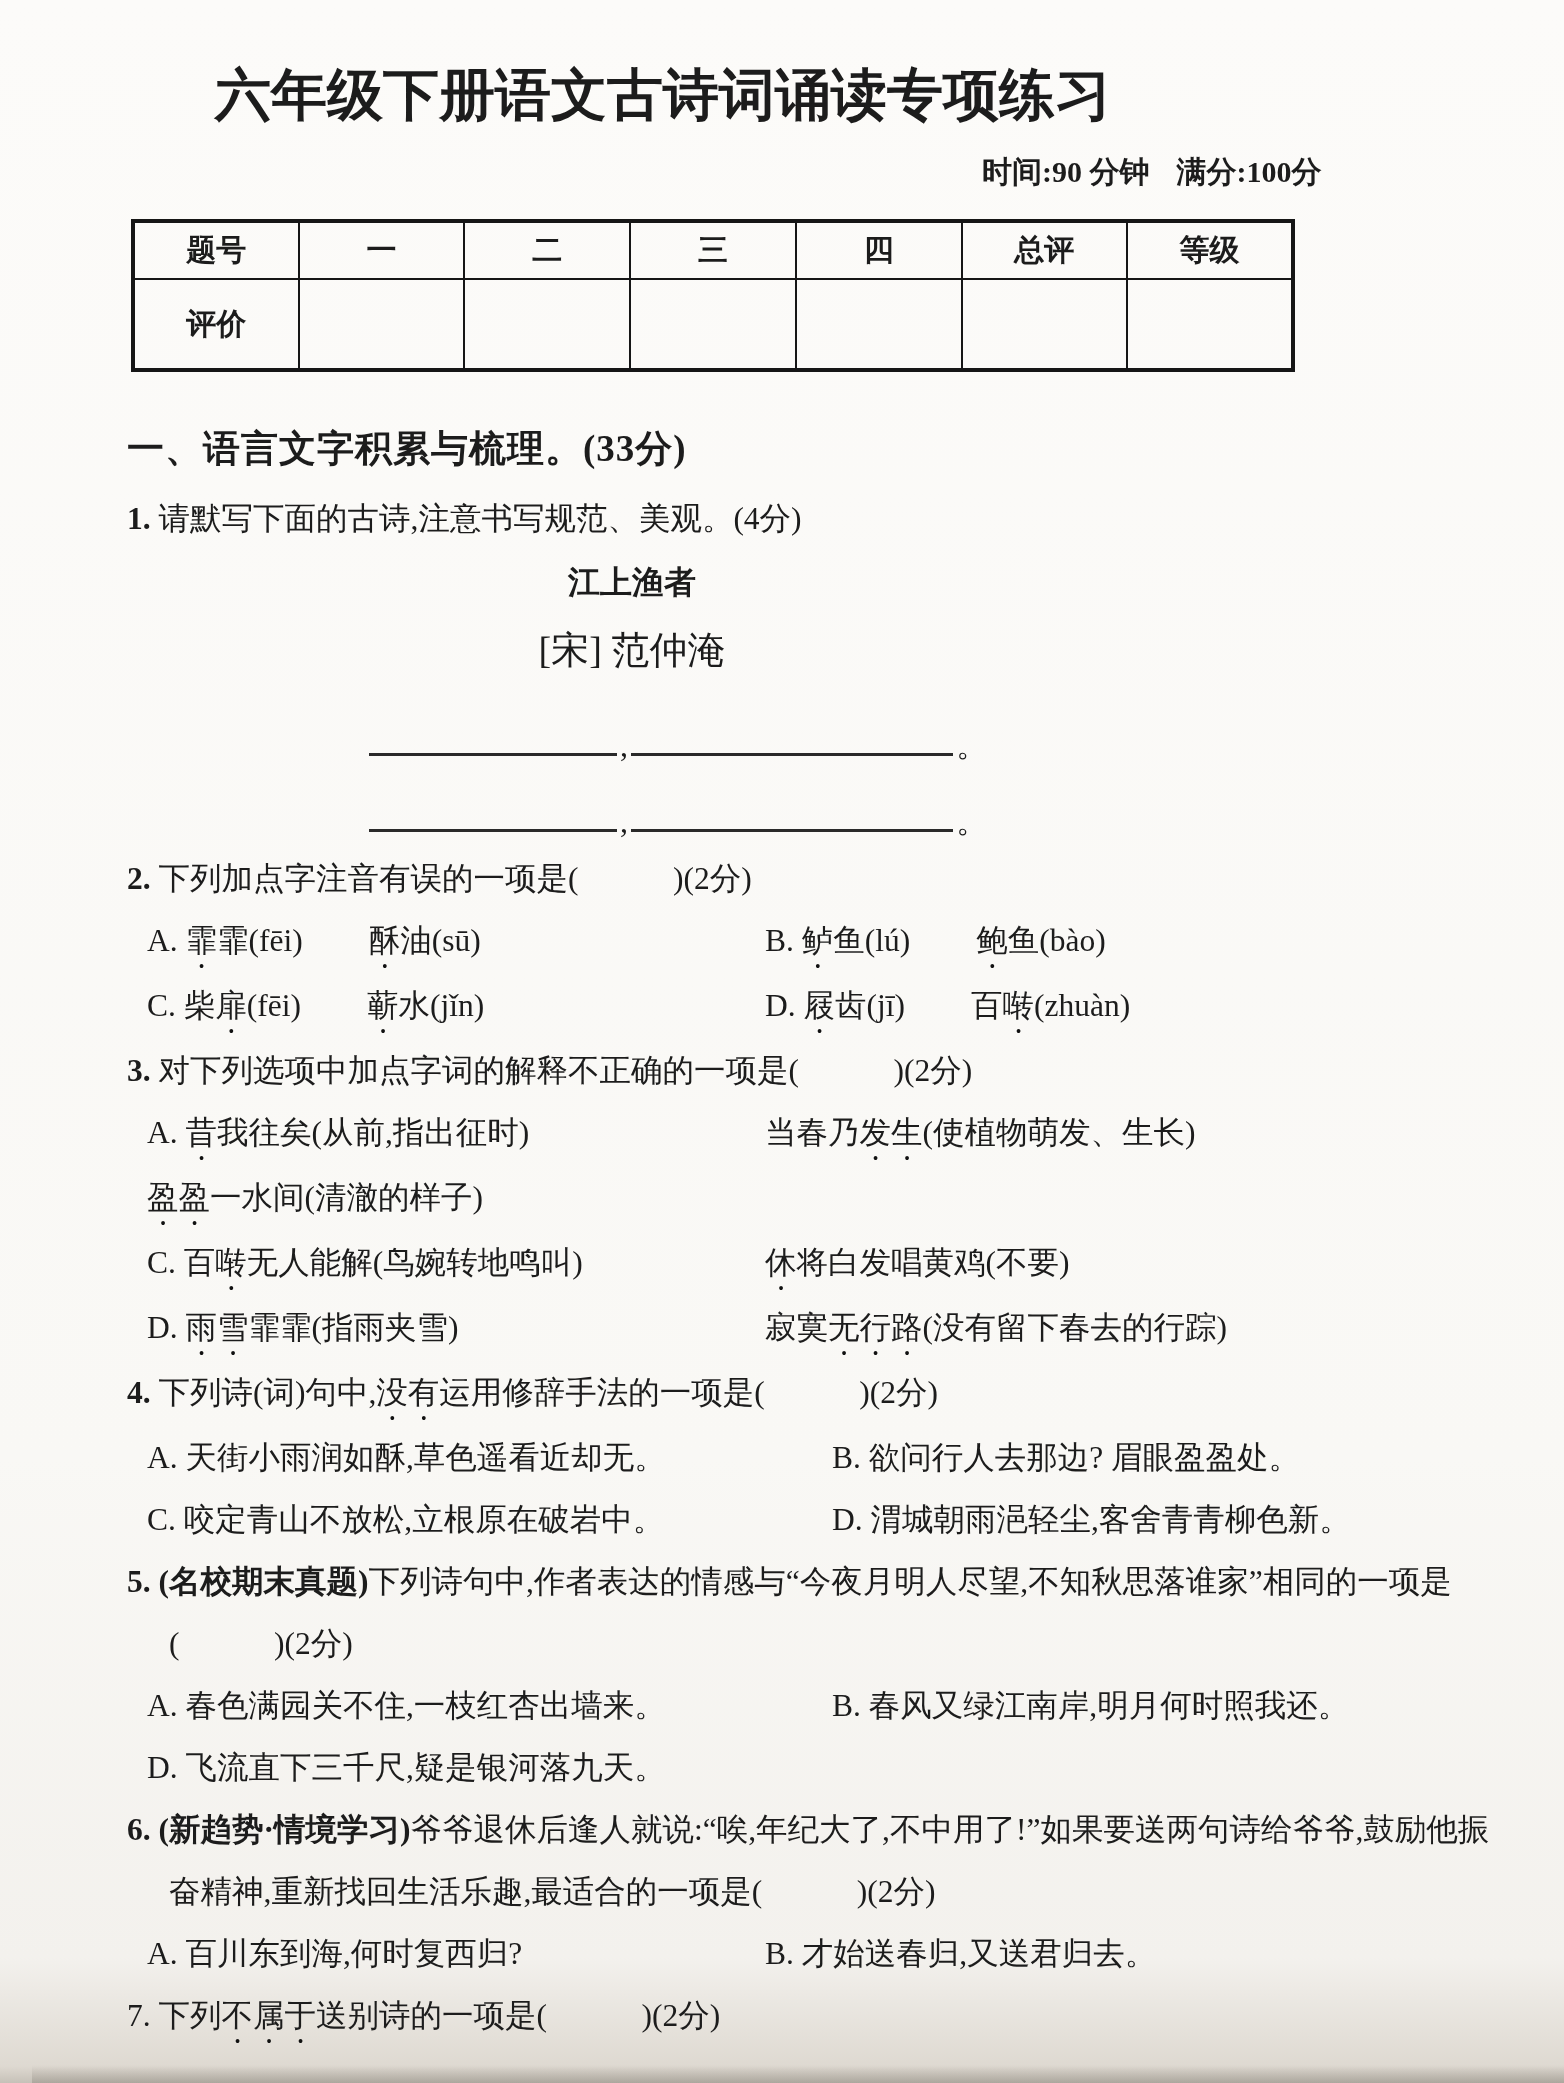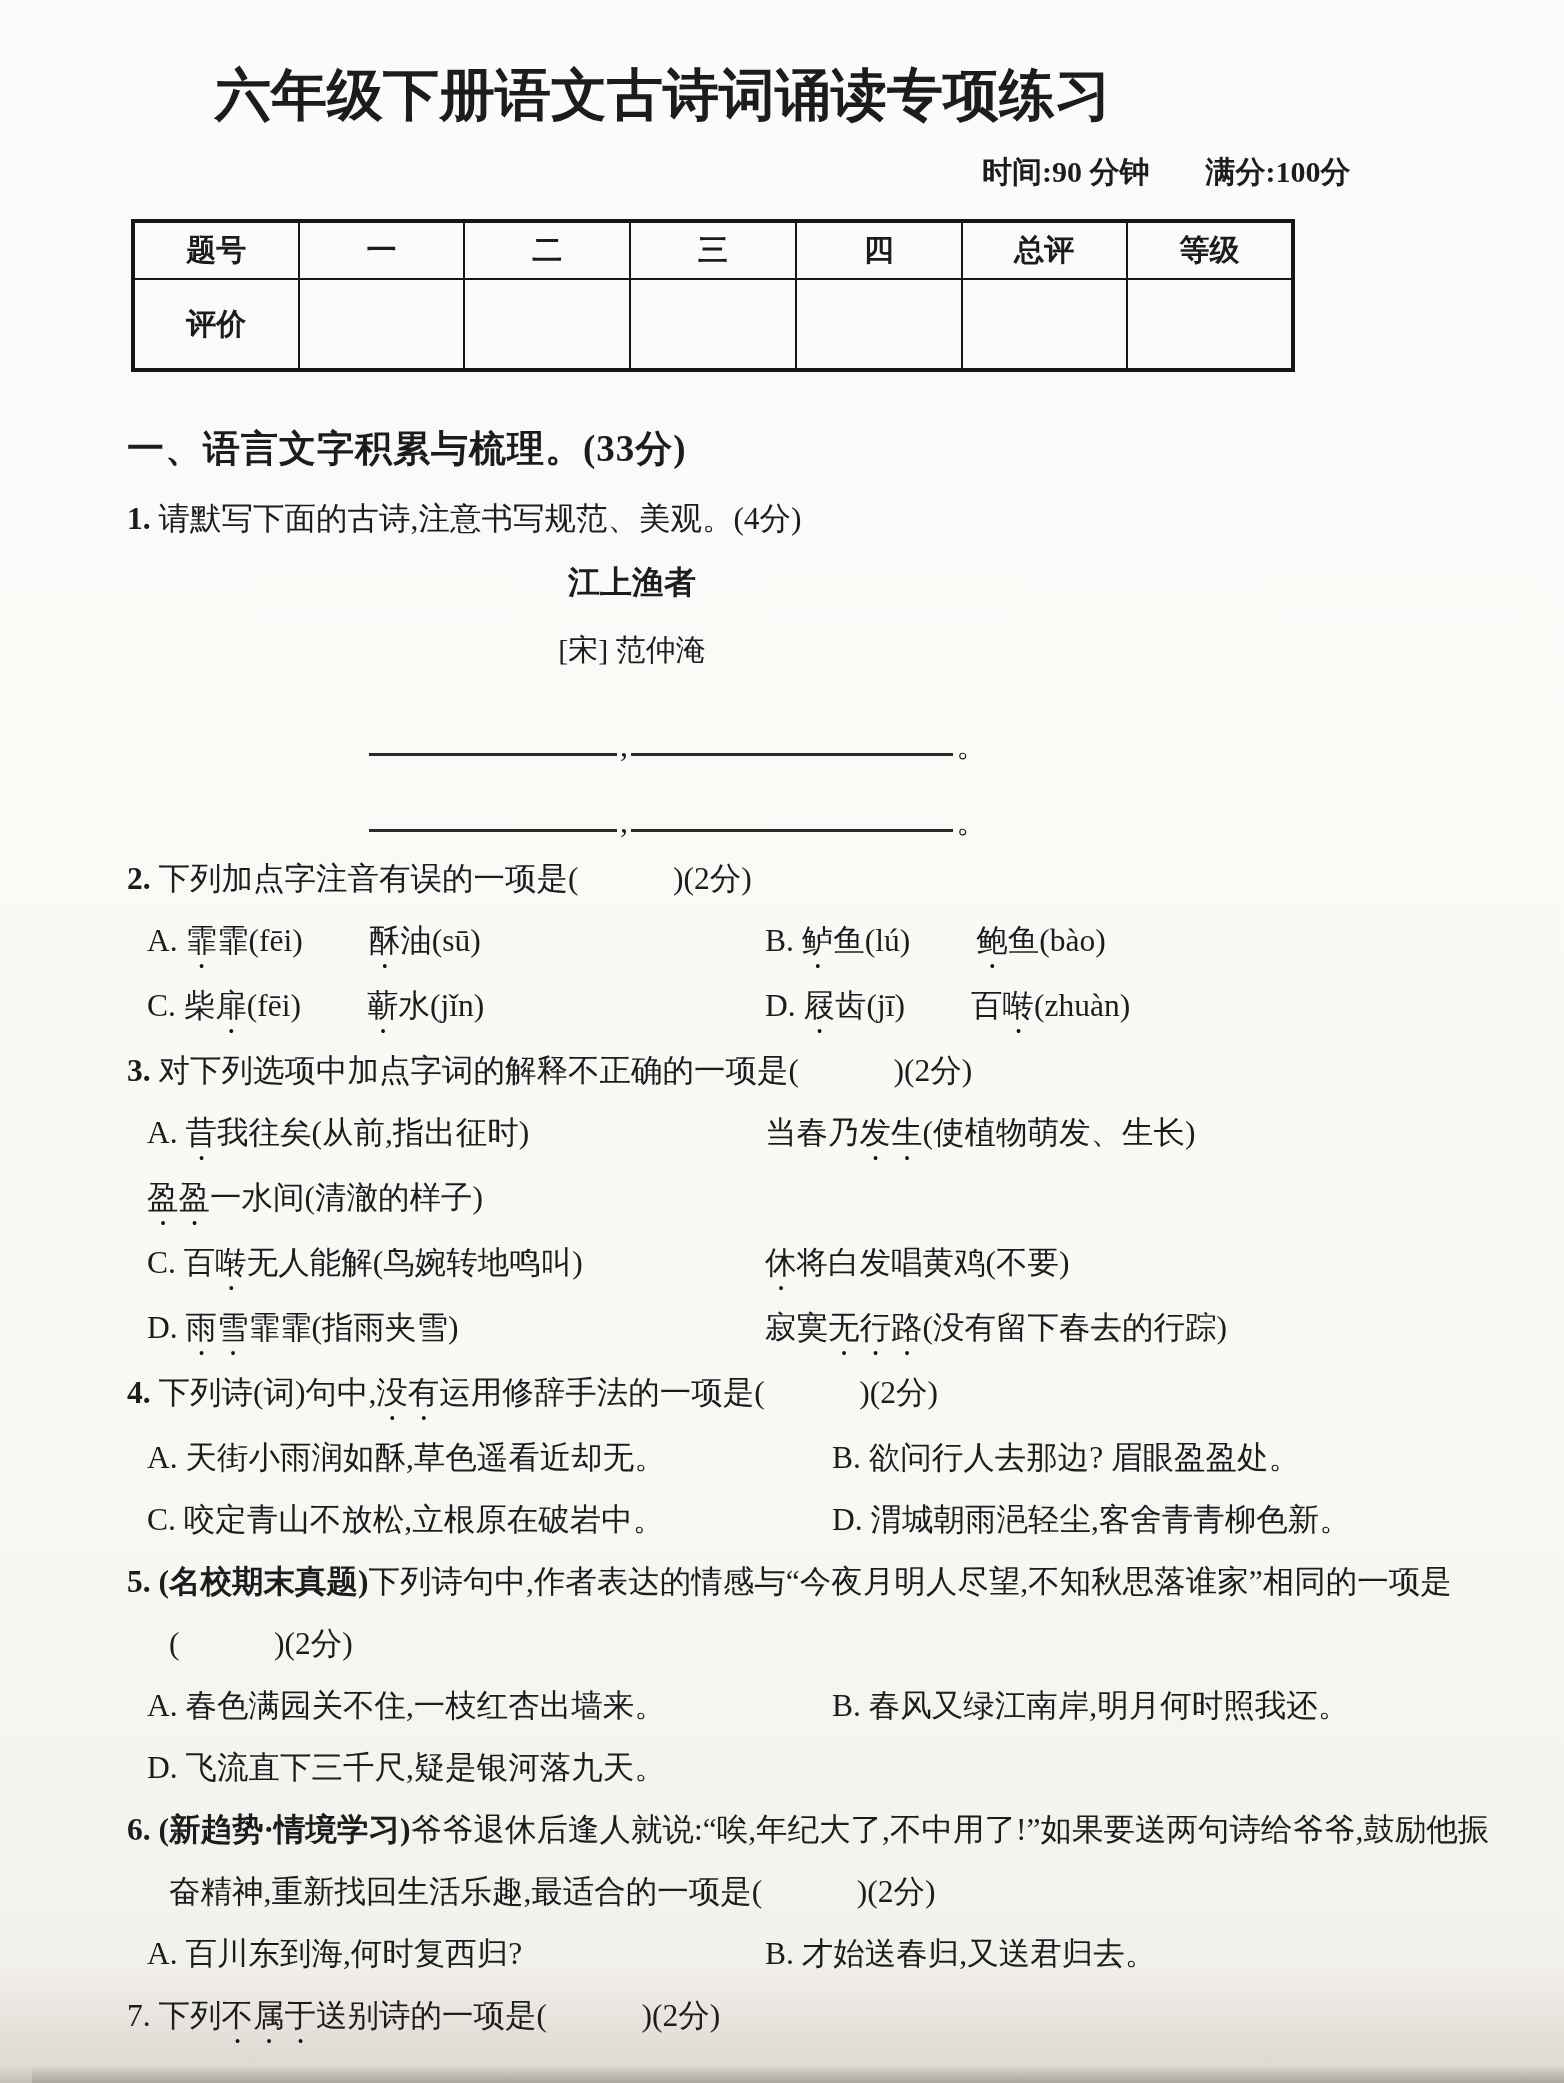--- a/index.html
+++ b/index.html
@@ -6,34 +6,34 @@
   body{
     width:1564px;height:2083px;overflow:hidden;
     background:linear-gradient(180deg,#fcfbf9 0%,#f9f8f5 70%,#f3f1ed 94%,#ded9d1 99.2%,#c6c1b8 100%);
     font-family:"Liberation Serif","DejaVu Serif",serif;
     color:#1c1c1c;
   }
   .page{position:relative;box-sizing:border-box;width:100%;height:100%;padding:48px 88px 0 95px;margin-left:32px;}
   .page::after{content:"";position:absolute;left:0;right:0;bottom:0;height:18px;
     background:linear-gradient(180deg,rgba(80,74,64,0),rgba(80,74,64,0.22));pointer-events:none;}
   h1.title{margin:10px 0 0 88px;font-size:56px;font-weight:700;letter-spacing:0;white-space:nowrap;}
-  .meta{margin:18px 0 0 855px;display:flex;gap:56px;font-size:30px;font-weight:700;white-space:nowrap;}
+  .meta{margin:18px 0 0 855px;display:flex;gap:27px;font-size:30px;font-weight:700;white-space:nowrap;}
   table.score{margin:26px 0 0 4px;border-collapse:collapse;width:1164px;table-layout:fixed;
     border:4.5px solid #161616;}
   table.score td{border:2.6px solid #161616;font-size:30px;font-weight:700;text-align:center;
     height:55px;padding:0;}
   table.score tr.eval td{height:88px;}
   h2.section{margin:52px 0 0 0;font-size:37px;font-weight:700;letter-spacing:1px;}
   .qblock{font-size:31.5px;line-height:62px;}
   .stem{margin:0;}
   .hang{padding-left:42px;text-indent:-42px;}
   .q1stem{margin-top:14px;}
   .poem{width:1010px;text-align:center;margin-top:10px;}
   .poem-title{font-size:32px;font-weight:700;line-height:44px;}
-  .poem-author{font-size:30px;line-height:40px;margin-top:26px;}
+  .poem-author{font-size:38px;line-height:40px;margin-top:26px;}
   .fill-row{margin:44px 0 0 242px;display:flex;align-items:baseline;font-size:32px;height:42px;}
   .fill-row.second{margin-top:34px;}
   .blank{display:inline-block;border-bottom:3px solid #2a2a2a;height:34px;}
   .b1{width:248px;}
   .b2{width:322px;}
   .punct{padding:0 3px;}
   .optrow{display:grid;padding-left:20px;}
   .g620{grid-template-columns:618px auto;}
   .g685{grid-template-columns:685px auto;}
   .pairgap{margin-right:66px;}

